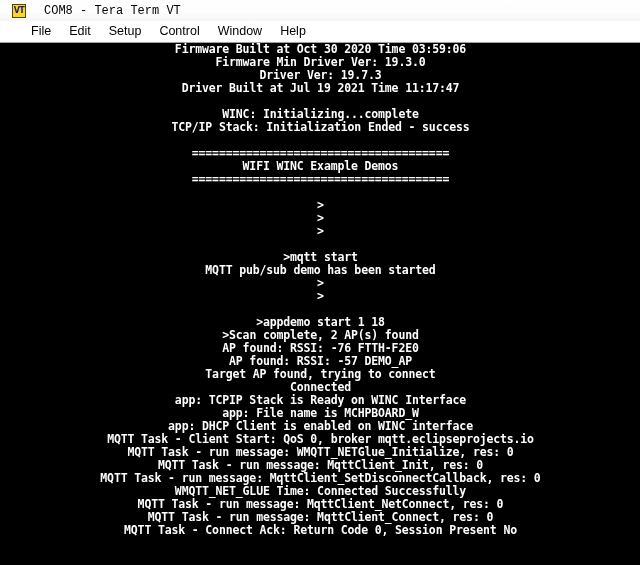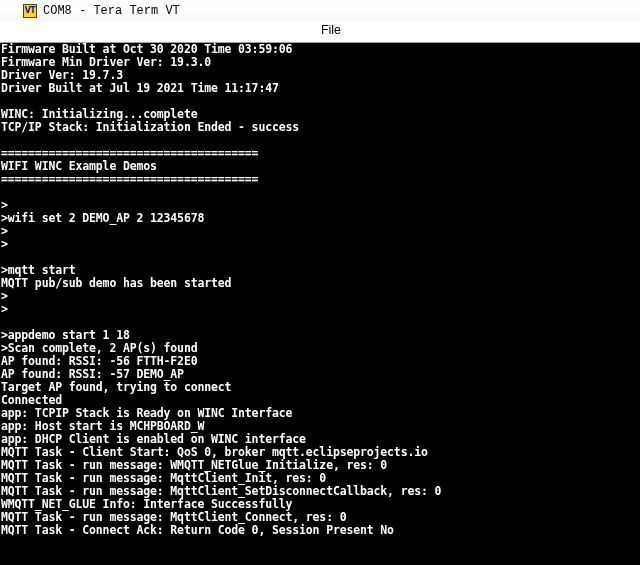--- a/index.html
+++ b/index.html
@@ -22,23 +22,24 @@
     flex-direction: column;
     overflow: hidden;
   }
   
   .titlebar {
     height: 21px;
     min-height: 21px;
     background: linear-gradient(to bottom, #ffffff 0%, #fdfdfd 55%, #f6f6f6 100%);
     display: flex;
     align-items: center;
-    padding-left: 23px;
+    padding-left: 12px;
     box-sizing: border-box;
     position: relative;
+    gap: 12px;
   }
   .app-icon {
     width: 14px;
     height: 14px;
     margin-right: 6px;
     position: relative;
     flex: 0 0 auto;
   }
   .app-icon .glyph-box {
     position: absolute;
@@ -74,40 +75,40 @@
   
   .menubar {
     height: 22px;
     min-height: 22px;
     background: #ffffff;
     display: flex;
     align-items: center;
     padding-left: 22px;
     box-sizing: border-box;
     border-bottom: 1px solid #9f9f9f;
-    flex-direction: column;
   }
   .menu-item {
     font-size: 12.5px;
     color: #000000;
     padding: 2px 9px 2px 9px;
     line-height: 15px;
     white-space: nowrap;
     cursor: default;
     font-family: "Liberation Sans", sans-serif;
   }
   
   .terminal {
     flex: 1 1 auto;
     background: #000000;
     color: #ffffff;
     overflow: hidden;
     position: relative;
     padding: 0px 0 0 1px;
     box-sizing: border-box;
+    text-align: center;
   }
   .term-line {
     font-family: "DejaVu Sans Mono", monospace;
     font-size: 11.5px;
     line-height: 13px;
     height: 13px;
     white-space: pre;
     letter-spacing: -0.15px;
     color: #ffffff;
     font-weight: bold;
@@ -143,40 +144,40 @@
       <div class="term-line">Driver Built at Jul 19 2021 Time 11:17:47</div>
       <div class="term-line"></div>
       <div class="term-line">WINC: Initializing...complete</div>
       <div class="term-line">TCP/IP Stack: Initialization Ended - success</div>
       <div class="term-line"></div>
       <div class="term-line">======================================</div>
       <div class="term-line">WIFI WINC Example Demos</div>
       <div class="term-line">======================================</div>
       <div class="term-line"></div>
       <div class="term-line">&gt;</div>
-      <div class="term-line">&gt;wifi set 2 DEMO_AP 2 12345678</div>
       <div class="term-line">&gt;</div>
       <div class="term-line">&gt;</div>
       <div class="term-line"></div>
       <div class="term-line">&gt;mqtt start</div>
       <div class="term-line">MQTT pub/sub demo has been started</div>
       <div class="term-line">&gt;</div>
       <div class="term-line">&gt;</div>
       <div class="term-line"></div>
       <div class="term-line">&gt;appdemo start 1 18</div>
       <div class="term-line">&gt;Scan complete, 2 AP(s) found</div>
-      <div class="term-line">AP found: RSSI: -56 FTTH-F2E0</div>
+      <div class="term-line">AP found: RSSI: -76 FTTH-F2E0</div>
       <div class="term-line">AP found: RSSI: -57 DEMO_AP</div>
       <div class="term-line">Target AP found, trying to connect</div>
       <div class="term-line">Connected</div>
       <div class="term-line">app: TCPIP Stack is Ready on WINC Interface</div>
-      <div class="term-line">app: Host start is MCHPBOARD_W</div>
+      <div class="term-line">app: File name is MCHPBOARD_W</div>
       <div class="term-line">app: DHCP Client is enabled on WINC interface</div>
       <div class="term-line">MQTT Task - Client Start: QoS 0, broker mqtt.eclipseprojects.io</div>
       <div class="term-line">MQTT Task - run message: WMQTT_NETGlue_Initialize, res: 0</div>
       <div class="term-line">MQTT Task - run message: MqttClient_Init, res: 0</div>
       <div class="term-line">MQTT Task - run message: MqttClient_SetDisconnectCallback, res: 0</div>
-      <div class="term-line">WMQTT_NET_GLUE Info: Interface Successfully</div>
+      <div class="term-line">WMQTT_NET_GLUE Time: Connected Successfully</div>
+      <div class="term-line">MQTT Task - run message: MqttClient_NetConnect, res: 0</div>
       <div class="term-line">MQTT Task - run message: MqttClient_Connect, res: 0</div>
       <div class="term-line">MQTT Task - Connect Ack: Return Code 0, Session Present No</div>
     </div>
 
 </div>
 
 </body></html>

